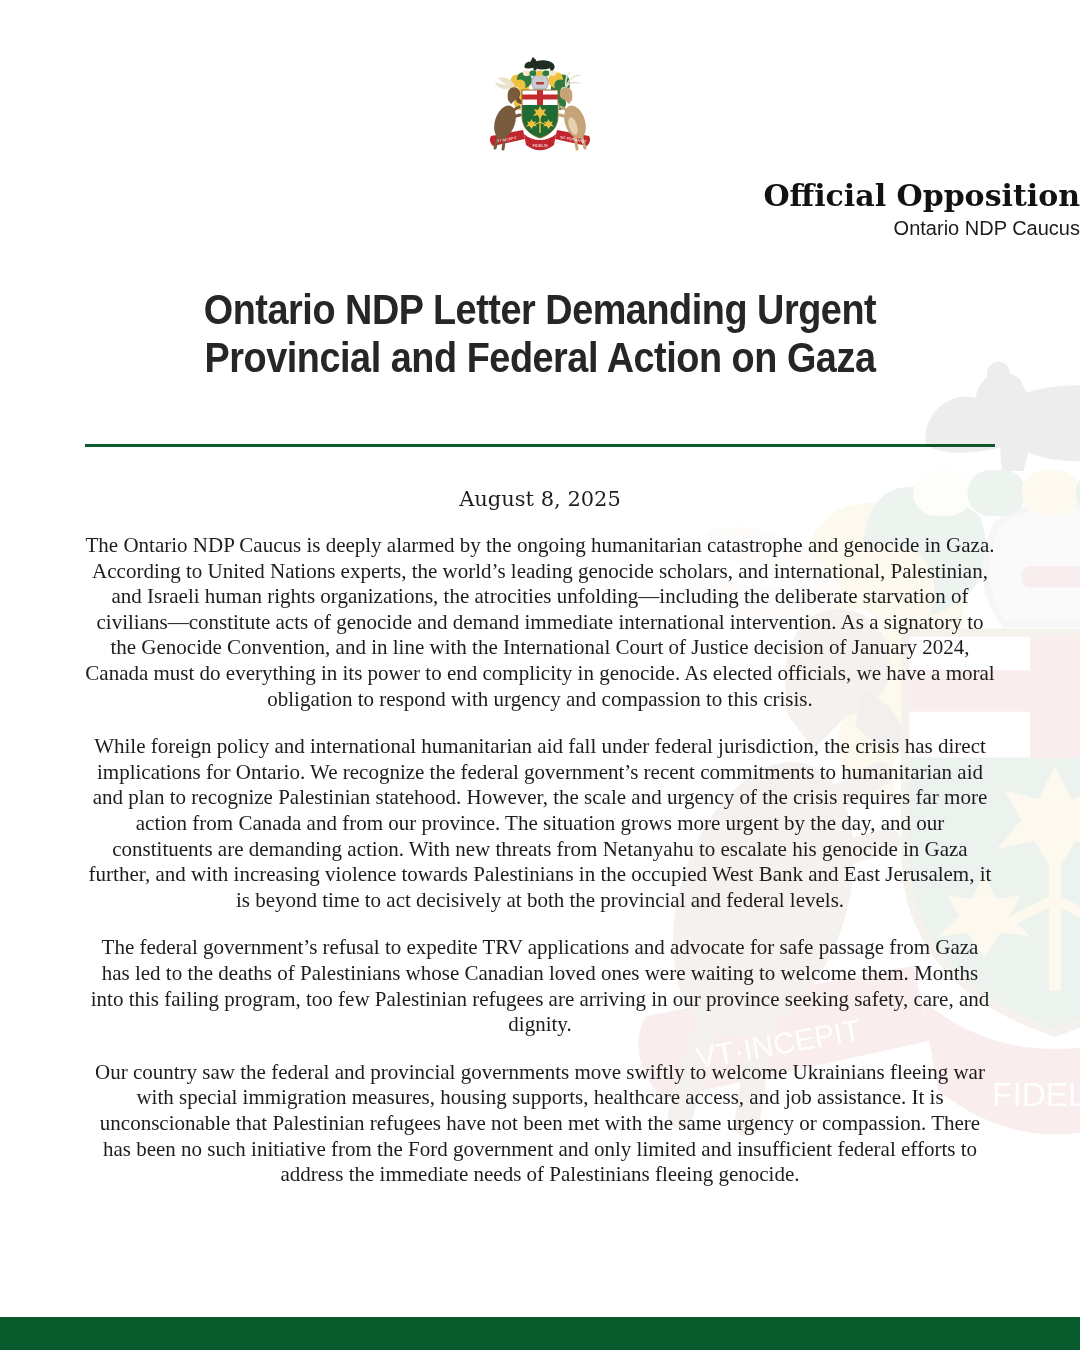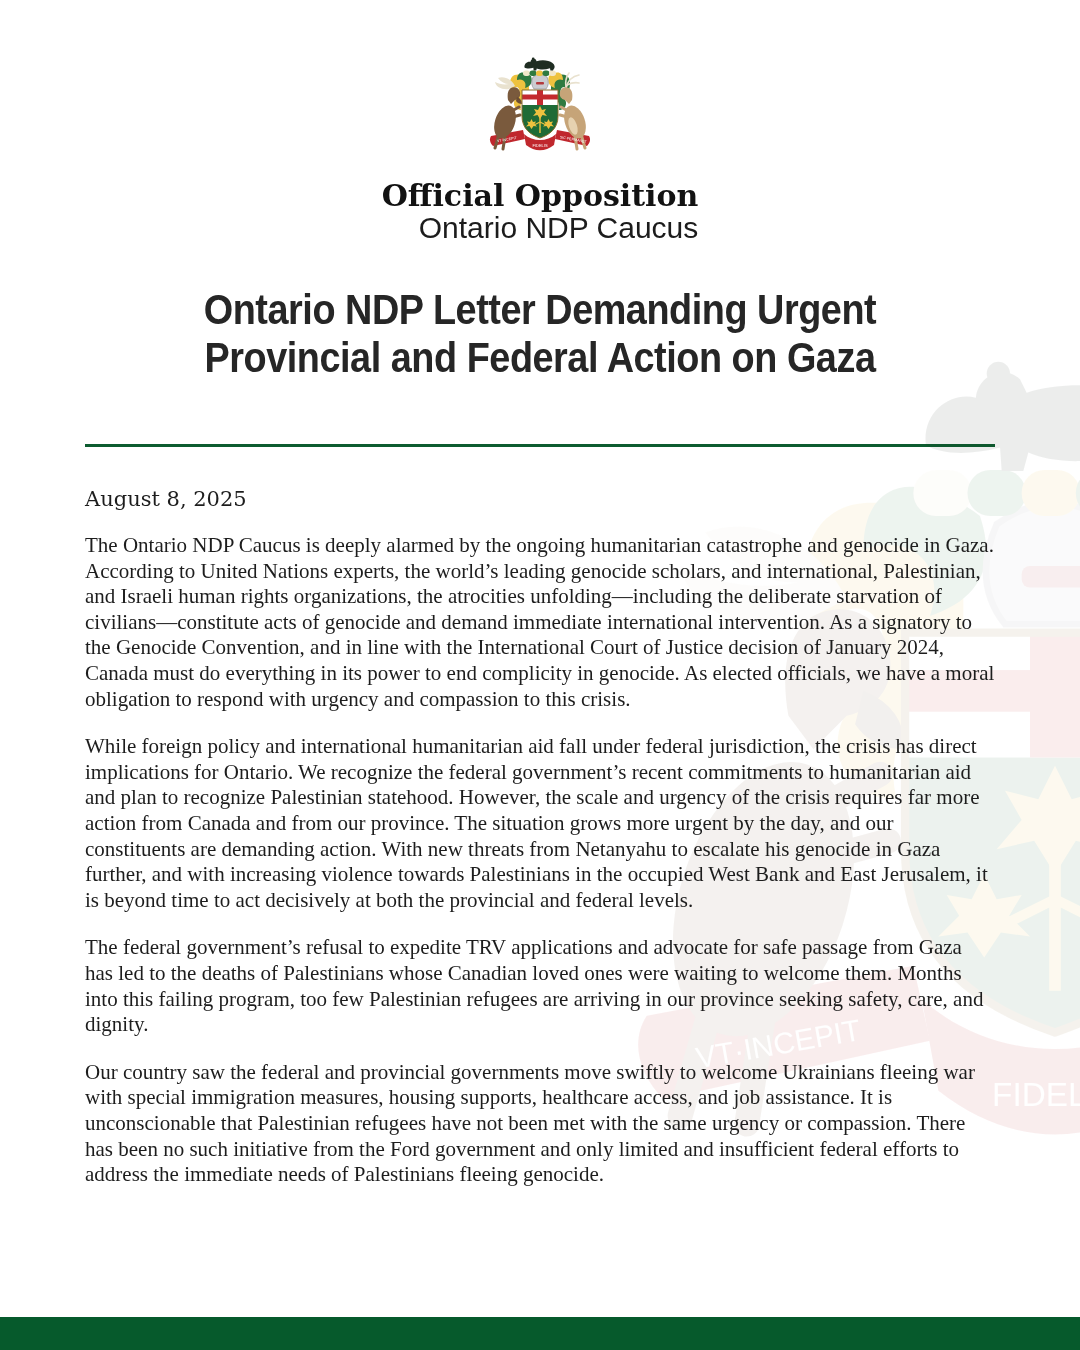--- a/index.html
+++ b/index.html
@@ -20,37 +20,37 @@
   }
   
   .crest{
     display:block;
     margin:52px auto 0 auto;
     width:150px;height:118px;
   }
   .header-cols{
     margin-top:8px;
     display:flex;
-    justify-content:center;
+    justify-content:flex-end;
     gap:30px;
   }
   .hcol{display:flex;flex-direction:column;}
   .hcol.left{align-items:flex-end;text-align:right;}
   .hcol.right{align-items:flex-start;text-align:left;}
   .org{
     font-family:"DejaVu Serif", serif;
     font-weight:700;
     font-size:30px;
     line-height:36px;
     color:#121212;
     white-space:nowrap;
   }
   .caucus{
     font-family:"Liberation Sans", sans-serif;
-    font-size:30px;
+    font-size:20px;
     line-height:28px;
     color:#1c1c1c;
     white-space:nowrap;
   }
   
   .title{
     margin-top:44px;
     text-align:center;
     font-family:"Liberation Sans", sans-serif;
     font-weight:700;
@@ -68,21 +68,21 @@
     background:#0d5c30;
   }
   
   .letter{
     position:relative;
     margin:40px 85px 0 85px;
     font-size:21px;
     line-height:25.6px;
     color:#1d1d1d;
   }
-  .letter p{margin:8px 0 21px 0;}
+  .letter p{margin:8px 0 21px 0;text-align:center;}
   .letter p.para{margin-bottom:22px;font-family:Liberation Serif, serif;}
   
   .bottom-bar{
     position:absolute;
     left:0;right:0;bottom:0;
     height:33px;
     background:#065a2c;
   }
   .defs-svg{position:absolute;width:0;height:0;overflow:hidden;}
 </style>

